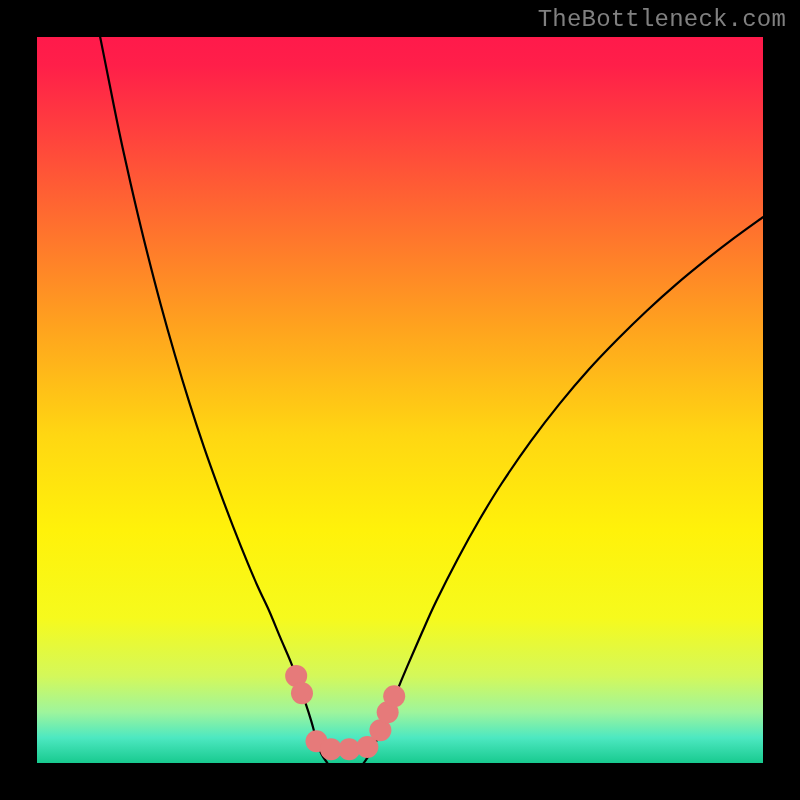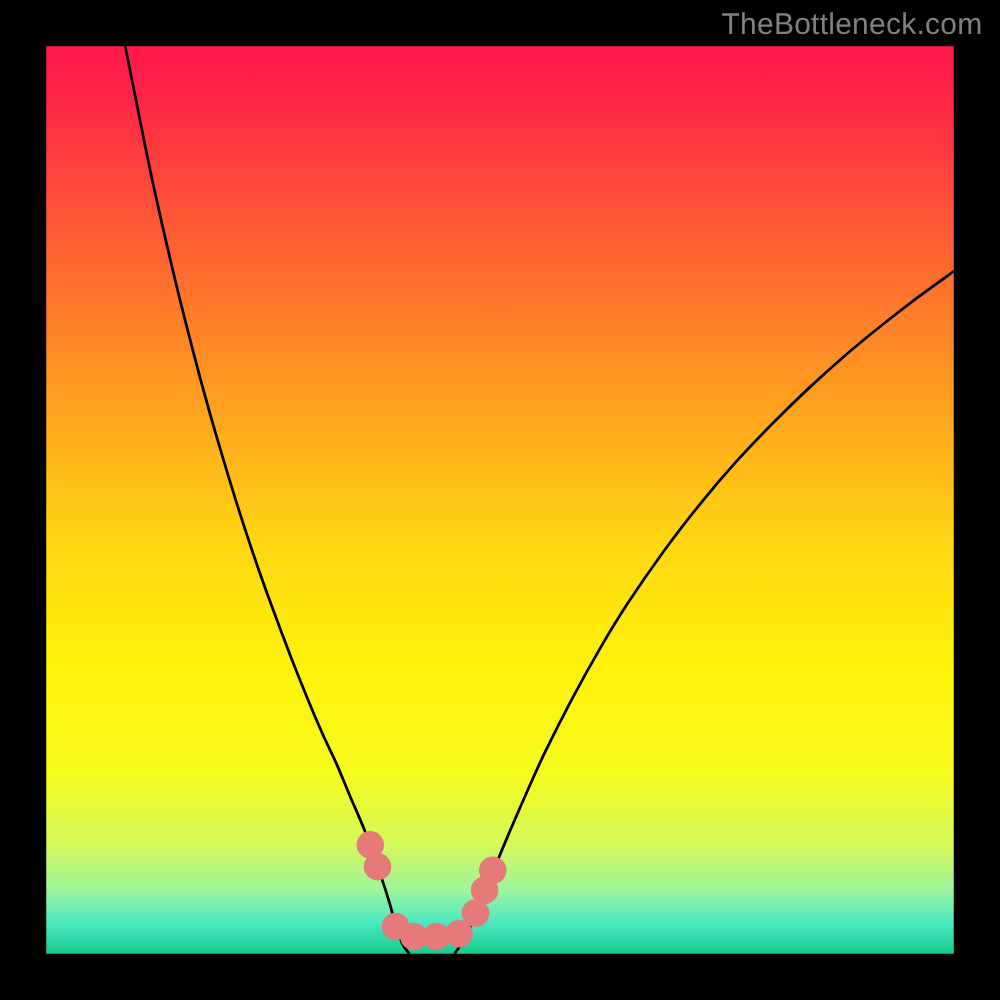--- a/index.html
+++ b/index.html
@@ -15,21 +15,21 @@
     left: 0;
     top: 0;
     width: 800px;
     height: 800px;
     background: #000;
   }
   .watermark {
     position: absolute;
     top: 6px;
     right: 14px;
-    font-family: Liberation Sans, sans-serif;
+    font-family: Liberation Mono, monospace;
     font-size: 24px;
     color: #808080;
     letter-spacing: 0.2px;
     text-align: right;
   }
   svg {
     position: absolute;
     left: 0;
     top: 0;
   }

